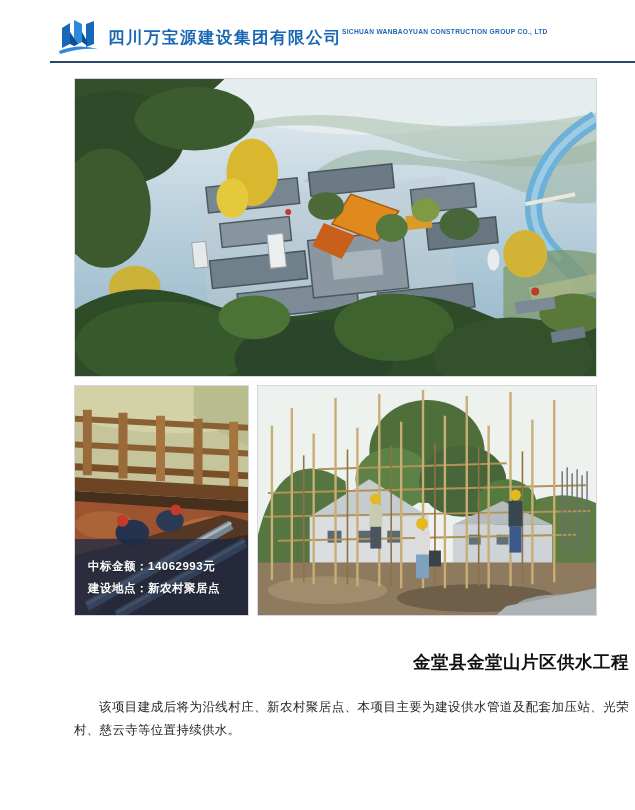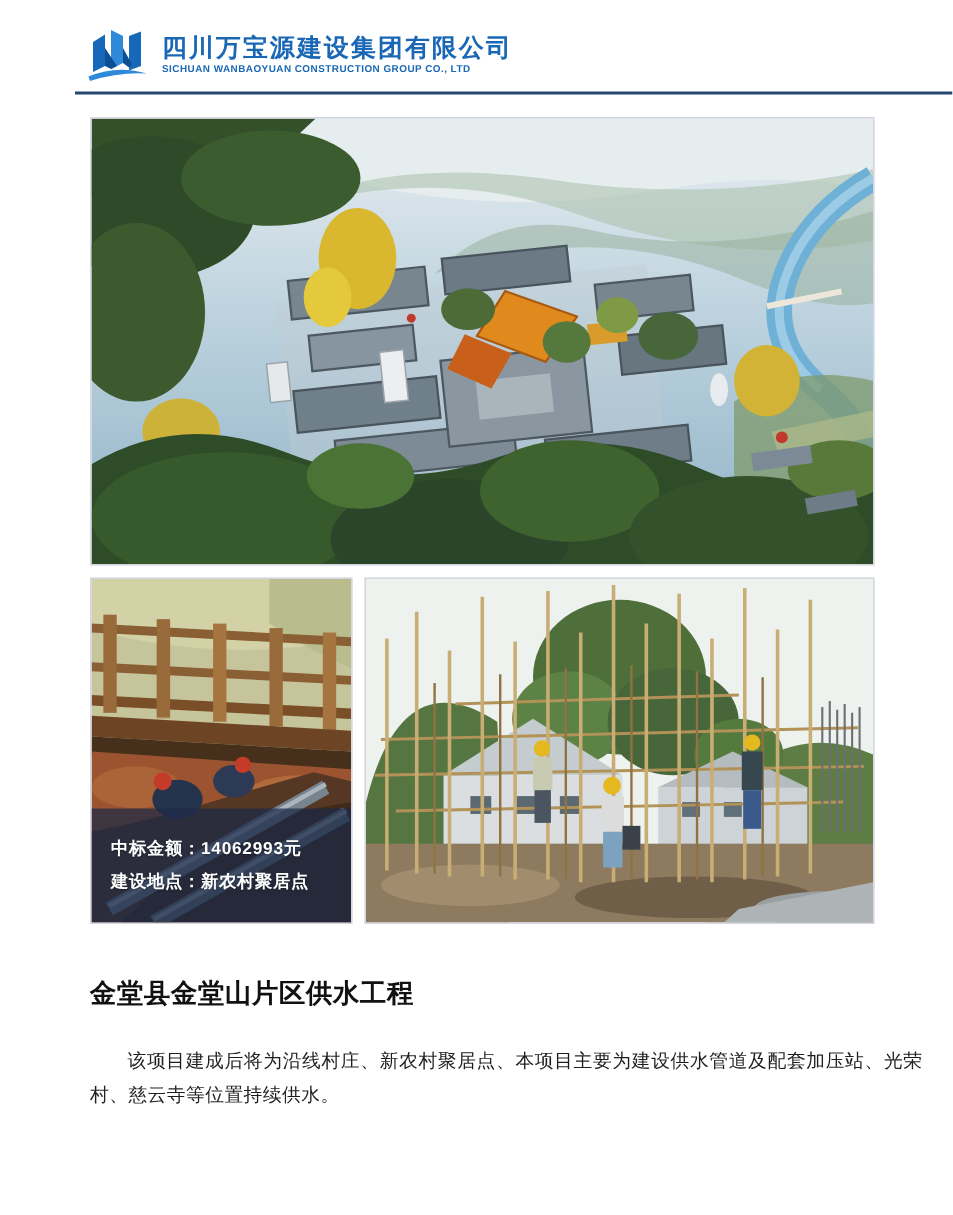--- a/index.html
+++ b/index.html
@@ -9,36 +9,36 @@
     -webkit-font-smoothing:antialiased;
   }
   .page{width:635px;height:810px;background:#fff;position:relative;}
 
   
   .site-header{
     position:absolute;top:17px;left:57px;
     display:flex;align-items:center;gap:8px;
   }
   .logo{width:43px;height:40px;flex:0 0 auto;}
-  .name-block{display:flex;flex-direction:column;justify-content:center;}
+  .name-block{display:flex;flex-direction:row;justify-content:center;}
   .company-zh{
     color:#1a68b5;font-size:16.5px;font-weight:bold;
     letter-spacing:1.5px;line-height:20px;white-space:nowrap;
   }
   .company-en{
     color:#1a68b5;font-size:6.6px;font-weight:bold;
     letter-spacing:0.32px;line-height:10px;white-space:nowrap;
   }
   .header-rule{
     position:absolute;top:61px;left:50px;right:0;height:2px;
     background:#26476e;
   }
 
   
-  .content{position:absolute;left:60px;top:78px;width:555px;}
+  .content{position:absolute;left:74px;top:78px;width:555px;}
   figure{margin:0;padding:0;}
   .photo{
     border:1px solid #d7d7e2;box-sizing:border-box;
     overflow:hidden;position:relative;background:#dde4e8;
   }
   .main-photo{width:523px;height:299px;}
   .photo-row{display:flex;gap:8px;margin-top:8px;}
   .left-photo{width:175px;height:231px;}
   .right-photo{width:340px;height:231px;}
   .photo svg{display:block;width:100%;height:100%;}
@@ -49,21 +49,21 @@
     display:flex;flex-direction:column;justify-content:center;gap:9px;
     padding-left:13px;box-sizing:border-box;
   }
   .overlay div{
     color:#ffffff;font-size:11.5px;font-weight:bold;
     letter-spacing:0.5px;line-height:13px;text-shadow:0 1px 1px rgba(0,0,0,.35);
   }
 
   
   .article-title{
-    margin:34px 0 0 0;text-align:left;
+    margin:34px 0 0 0;text-align:right;
     font-size:17.5px;font-weight:bold;color:#111;
     letter-spacing:0.5px;
   }
   .article-body{margin-top:22px;}
   .article-body p{
     margin:0;color:#1f1f1f;font-size:12.5px;line-height:23px;
     text-align:justify;text-indent:2em;letter-spacing:0.3px;
   }
 </style>
 </head>

